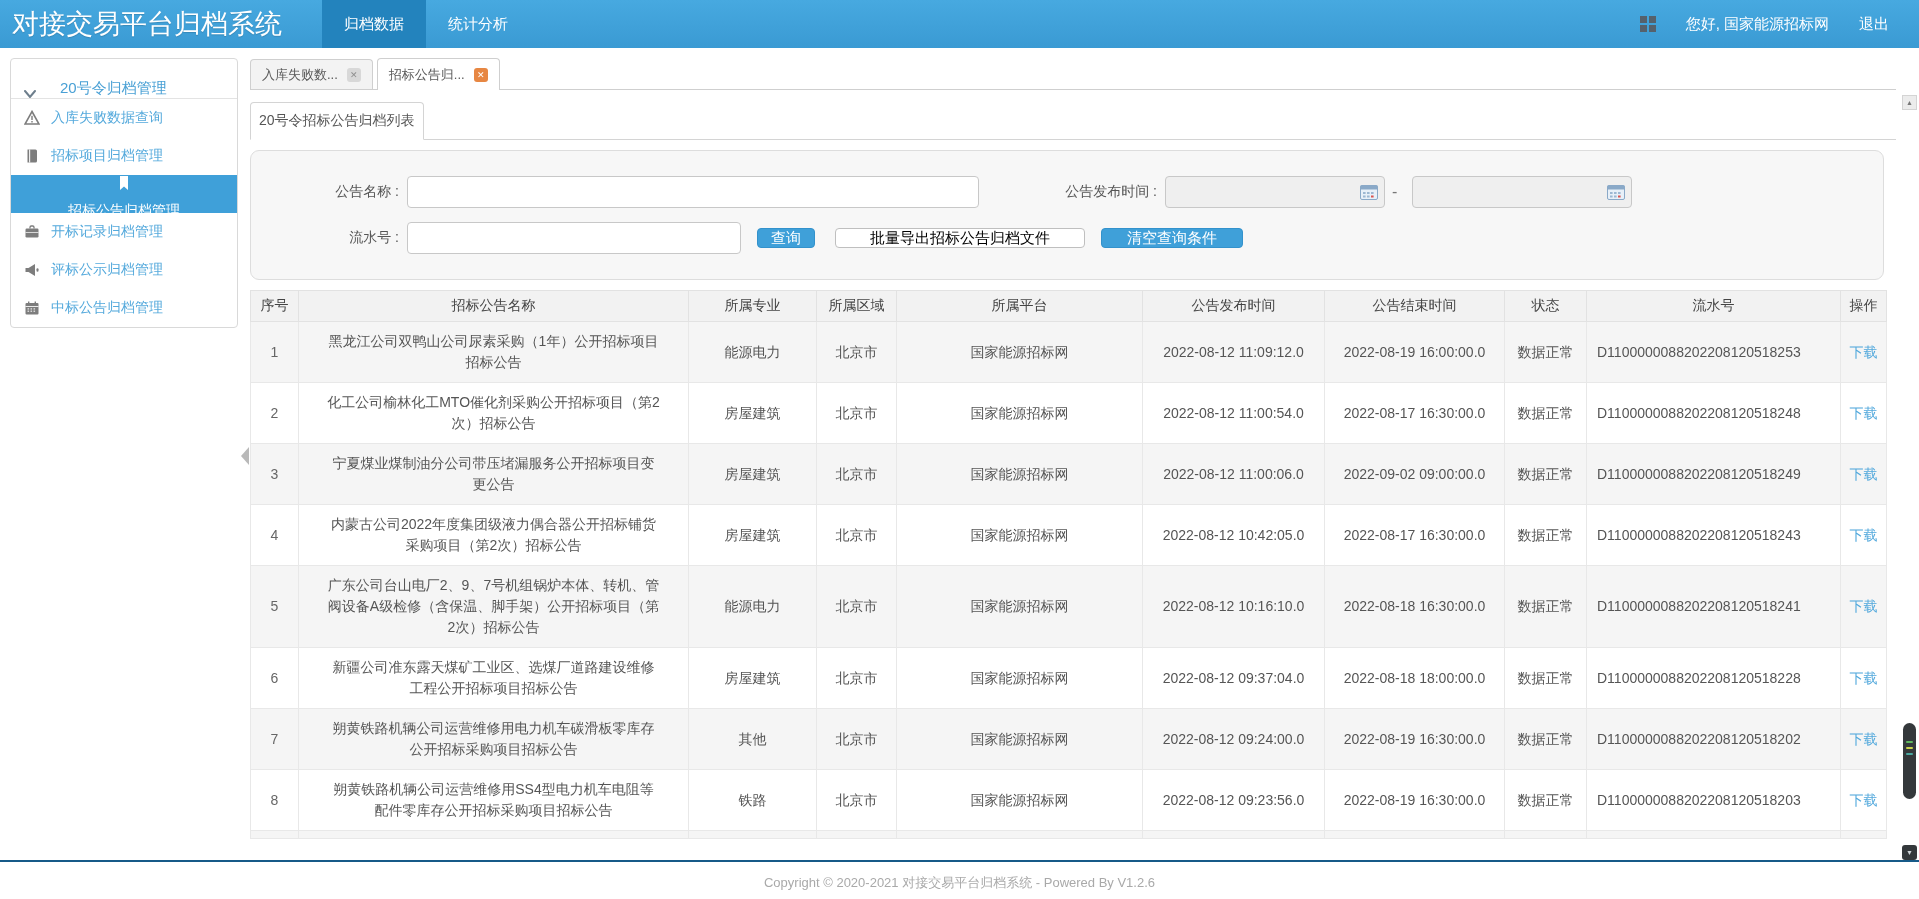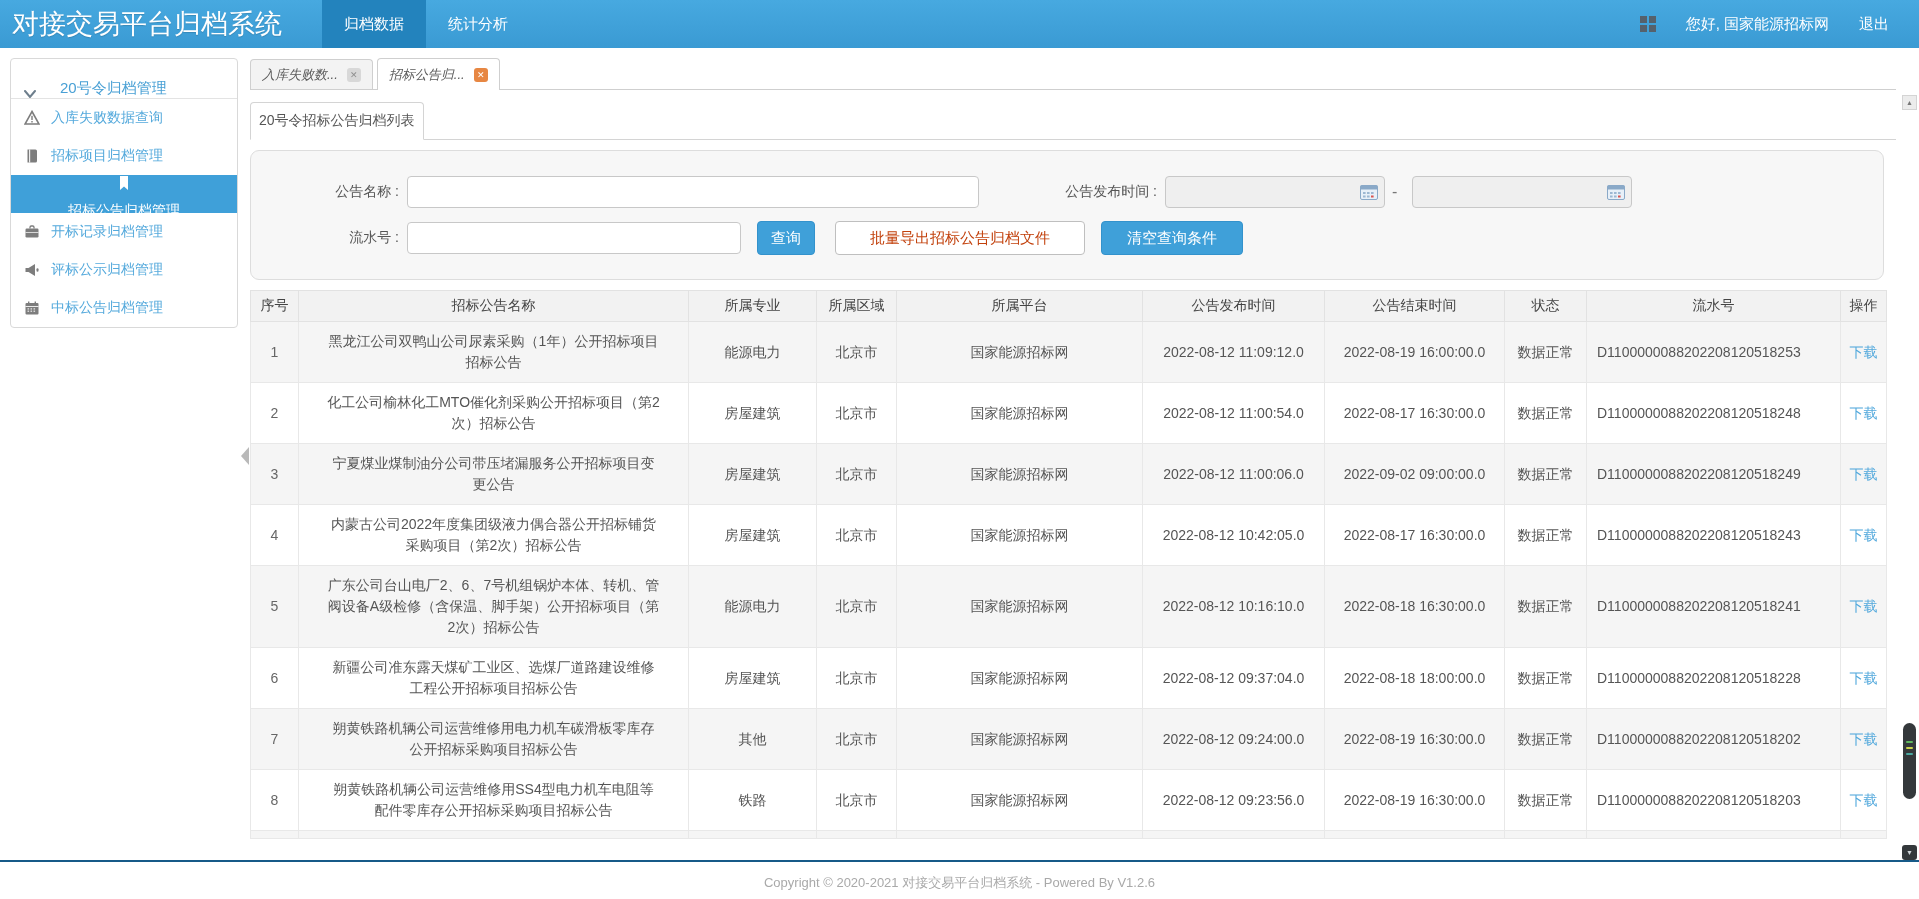--- a/index.html
+++ b/index.html
@@ -32,21 +32,21 @@
   .sb-item { display:flex; align-items:center; gap:11px; height:38px; padding:0 13px;
     color:#54a9dc; font-size:14px; cursor:pointer; }
   .sb-item .ic { width:16px; height:16px; color:#7d7d7d; flex:none; }
   .sb-item.selected { background:#3fa0d9; color:#fff;flex-direction:column; }
   .sb-item.selected .ic { color:#fff; }
   
   .main { position:absolute; left:250px; top:58px; width:1646px; height:794px; overflow:hidden; }
   .doc-tabs { display:flex; align-items:flex-end; height:32px; border-bottom:1px solid #cfcfcf; gap:4px; }
   .doc-tab { display:flex; align-items:center; gap:9px; height:30px; padding:8px 11px;
     border:1px solid #cfcfcf; border-bottom:none; border-radius:4px 4px 0 0;
-    background:#f3f3f3; font-size:13px; color:#5a5a5a; cursor:pointer;font-style:italic; }
+    background:#f3f3f3; font-size:13px; color:#5a5a5a; cursor:pointer; }
   .doc-tab.active { background:#fff; height:32px; margin-bottom:-1px; }
   .tab-close { width:14px; height:14px; border-radius:3px; background:#d8d8d8; color:#8f8f8f;
     font-size:9px; line-height:14px; text-align:center; cursor:pointer; }
   .doc-tab.active .tab-close { background:#e78743; color:#fff; }
   .panel-tabs { margin-top:12px; height:38px; border-bottom:1px solid #d4d4d4;
     display:flex; align-items:flex-end; }
   .panel-tab { height:38px; margin-bottom:-1px; display:flex; align-items:center; padding:0 8px;
     border:1px solid #d4d4d4; border-bottom:1px solid #fff; border-radius:4px 4px 0 0;
     background:#fff; font-size:14px; color:#555; cursor:pointer; }
   
@@ -58,24 +58,24 @@
   .lbl-date { width:150px; margin-left:28px; }
   .txt { height:32px; border:1px solid #c8c8c8; border-radius:4px; background:#fff;
     padding:0 8px; font-size:14px; margin-left:8px; color:#333; }
   .txt-name { width:572px; }
   .txt-serial { width:334px; }
   .date-wrap { position:relative; margin-left:8px; }
   .date-input { width:220px; height:32px; border:1px solid #c8c8c8; border-radius:4px;
     background:#efefef; padding:0 30px 0 8px; font-size:14px; }
   .cal-btn { position:absolute; right:7px; top:8px; width:18px; height:16px; cursor:pointer; }
   .dash { margin:0 7px; color:#777; }
-  .btn { height:34px; border-radius:4px; font-size:15px; display:flex; align-items:center;
+  .btn { height:20px; border-radius:4px; font-size:15px; display:flex; align-items:center;
     justify-content:center; cursor:pointer; white-space:nowrap; }
   .btn-blue { background:#3fa0d9; color:#fff; border:1px solid #3392cc; }
-  .btn-white { background:#fff; color:#c2410c; border:1px solid #bfbfbf; }
+  .btn-white { background:#fff; color:#000000; border:1px solid #bfbfbf; }
   .btn-query { width:58px; margin-left:16px; }
   .btn-export { width:250px; margin-left:20px; }
   .btn-clear { width:142px; margin-left:16px; }
   
   .table-wrap { margin-top:10px; width:1636px; }
   table { border-collapse:collapse; table-layout:fixed; width:1636px; font-size:14px; color:#555; }
   th { background:#f2f2f2; border:1px solid #e2e2e2; height:31px; font-weight:400;
     color:#444; padding:0 4px; }
   td { border:1px solid #e8e8e8; padding:9px 6px; text-align:center; line-height:1.5;
     background:#fff; overflow:hidden; }
@@ -326,21 +326,21 @@
             <td class="c-region">北京市</td>
             <td class="c-platform">国家能源招标网</td>
             <td class="c-publish">2022-08-12 10:42:05.0</td>
             <td class="c-end">2022-08-17 16:30:00.0</td>
             <td class="c-status">数据正常</td>
             <td class="c-serial">D1100000088202208120518243</td>
             <td class="c-action"><a>下载</a></td>
           </tr>
           <tr>
             <td class="c-seq">5</td>
-            <td class="c-name">广东公司台山电厂2、6、7号机组锅炉本体、转机、管阀设备A级检修（含保温、脚手架）公开招标项目（第2次）招标公告</td>
+            <td class="c-name">广东公司台山电厂2、9、7号机组锅炉本体、转机、管阀设备A级检修（含保温、脚手架）公开招标项目（第2次）招标公告</td>
             <td class="c-major">能源电力</td>
             <td class="c-region">北京市</td>
             <td class="c-platform">国家能源招标网</td>
             <td class="c-publish">2022-08-12 10:16:10.0</td>
             <td class="c-end">2022-08-18 16:30:00.0</td>
             <td class="c-status">数据正常</td>
             <td class="c-serial">D1100000088202208120518241</td>
             <td class="c-action"><a>下载</a></td>
           </tr>
           <tr>

